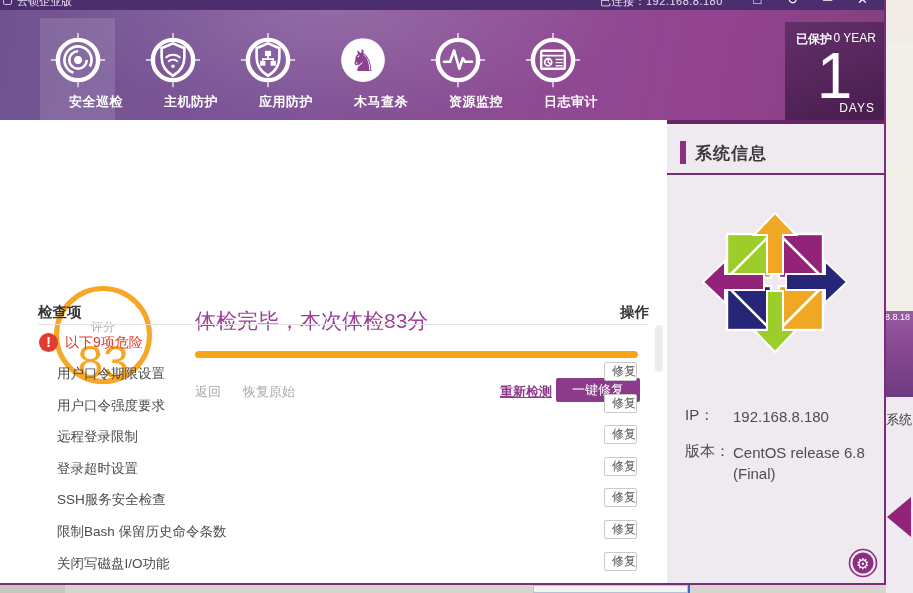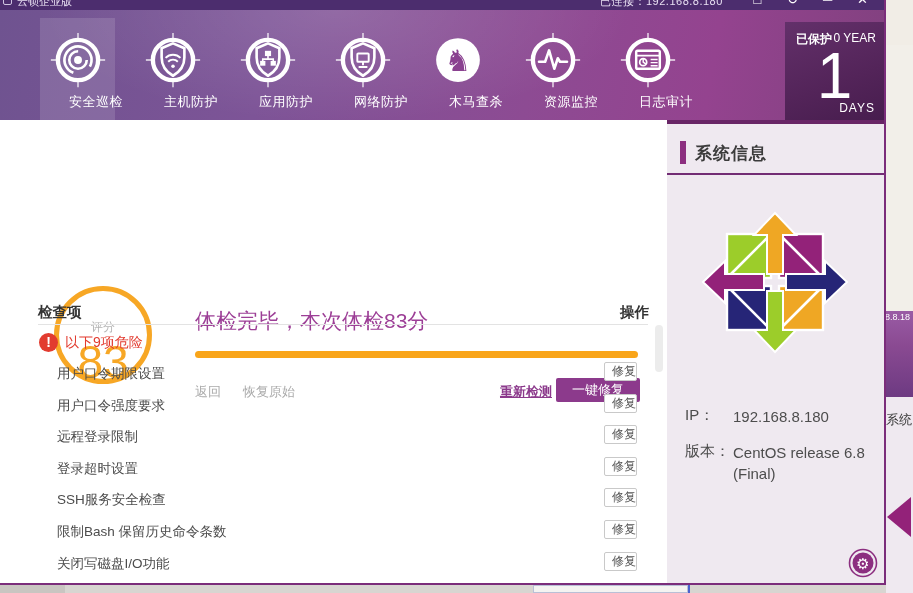--- a/index.html
+++ b/index.html
@@ -39,21 +39,21 @@
   
   .header{position:absolute;left:0;top:10px;width:884px;height:110px;
     background:
       radial-gradient(ellipse 420px 160px at 38% 0%, rgba(255,255,255,.14), rgba(255,255,255,0) 70%),
       linear-gradient(100deg,#6f5390 0%,#7d5497 30%,#8d4b93 60%,#94438f 80%,#81417f 100%);}
   .nav{position:absolute;left:30px;top:0;height:110px;display:flex;}
   .nav-item{position:relative;width:95px;height:110px;display:flex;flex-direction:column;align-items:center;cursor:pointer;}
   .nav-item.active::before{content:"";position:absolute;left:10px;right:10px;top:8px;bottom:0;background:rgba(255,255,255,.13);}
   .nav-icon{position:relative;margin-top:22px;width:56px;height:56px;}
   .nav-icon svg{width:56px;height:56px;display:block;}
-  .nav-label{position:relative;margin-top:5px;font-size:13px;font-weight:normal;color:#fff;letter-spacing:.5px;margin-left:37px;}
+  .nav-label{position:relative;margin-top:5px;font-size:13px;font-weight:bold;color:#fff;letter-spacing:.5px;margin-left:37px;}
 
   
   .badge{position:absolute;right:0;top:12px;width:99px;height:98px;
     background:linear-gradient(160deg,#63306a 0%,#532459 60%,#471d4e 100%);color:#fff;}
   .badge .b-row{position:absolute;left:11px;top:9px;width:80px;display:flex;justify-content:space-between;}
   .badge .b-protected{font-size:12px;font-weight:bold;}
   .badge .b-years{font-size:12px;}
   .badge .b-days-num{position:absolute;left:0;top:20px;width:99px;text-align:center;font-size:64px;font-weight:200;line-height:68px;}
   .badge .b-days-label{position:absolute;right:9px;bottom:5px;font-size:12px;letter-spacing:1px;text-align:right;}
 
@@ -175,32 +175,20 @@
                 <path d="M32 13 L45 18.5 V29 C45 39.5 39.5 45.5 32 50 C24.5 45.5 19 39.5 19 29 V18.5 Z" fill="none" stroke="#fff" stroke-width="3"></path>
                 <rect x="28.5" y="21.5" width="7" height="6" fill="#fff"></rect>
                 <rect x="23" y="33" width="6" height="5.5" fill="#fff"></rect>
                 <rect x="35" y="33" width="6" height="5.5" fill="#fff"></rect>
                 <path d="M32 27.5v3 M26 33v-2h12v2" fill="none" stroke="#fff" stroke-width="1.8"></path>
               </svg>
             </span>
       <span class="nav-label">应用防护</span>
     </div>
 
-    <div class="nav-item">
-      <span class="nav-icon">
-              <svg viewBox="0 0 64 64">
-                <path d="M32 1v7M32 56v7M1 32h7M56 32h7" stroke="#fff" stroke-width="1.6" opacity=".85" fill="none"></path>
-                <circle cx="32" cy="32" r="23" fill="none" stroke="#fff" stroke-width="5"></circle>
-                <path d="M32 13 L45 18.5 V29 C45 39.5 39.5 45.5 32 50 C24.5 45.5 19 39.5 19 29 V18.5 Z" fill="none" stroke="#fff" stroke-width="3"></path>
-                <rect x="25.5" y="24.5" width="13" height="9.5" rx="1" fill="none" stroke="#fff" stroke-width="2.2"></rect>
-                <path d="M32 34v4 M27 40h10" fill="none" stroke="#fff" stroke-width="2.2"></path>
-              </svg>
-            </span>
-      <span class="nav-label">网络防护</span>
-    </div>
 
     <div class="nav-item">
       <span class="nav-icon">
               <svg viewBox="0 0 64 64">
                 <circle cx="32" cy="32" r="25" fill="#fff"></circle>
                 <text x="32" y="44" text-anchor="middle" font-size="34" fill="#8a4190">♞</text>
               </svg>
             </span>
       <span class="nav-label">木马查杀</span>
     </div>

